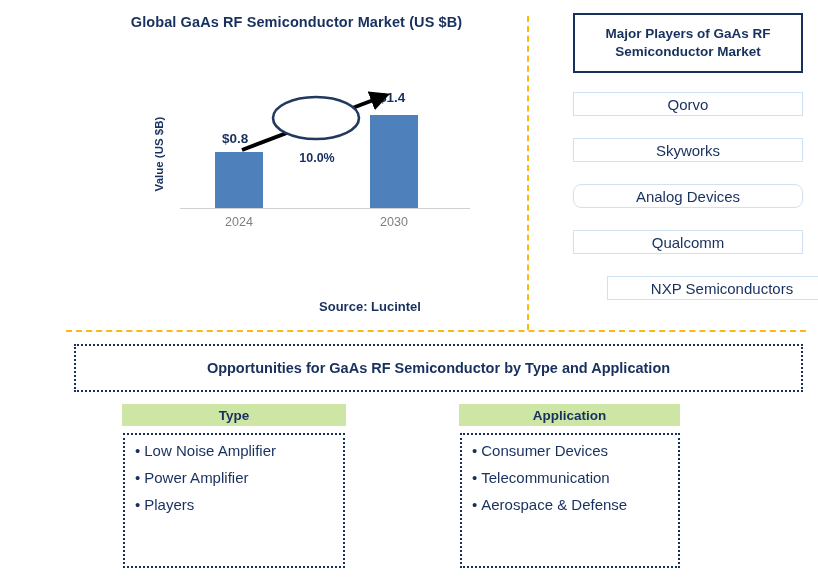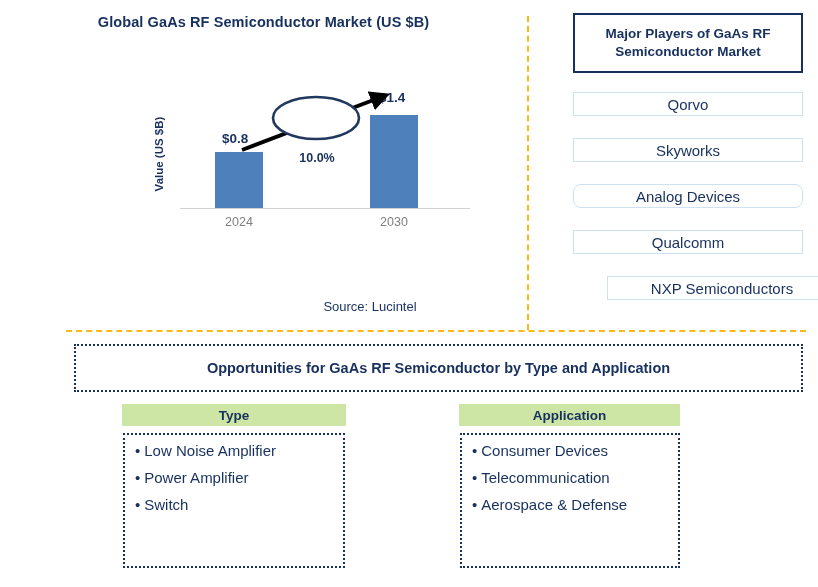--- a/index.html
+++ b/index.html
@@ -19,20 +19,21 @@
   
   #chart-title {
     position: absolute;
     left: 0px; top: 14px;
     width: 527px;
     text-align: center;
     font-size: 14.5px;
     font-weight: bold;
     color: #17305e;
     letter-spacing: 0.1px;
+    padding-left: 33px;
   }
   #y-axis-label {
     position: absolute;
     left: 150px; top: 96px;
     width: 18px; height: 115px;
     display: flex;
     align-items: center;
     justify-content: center;
   }
   #y-axis-label span {
@@ -93,21 +94,21 @@
     color: #17305e;
     margin-top: 40px;
   }
 
   #source-text {
     position: absolute;
     left: 260px; top: 299px;
     width: 220px;
     text-align: center;
     font-size: 13px;
-    font-weight: normal;
+    font-weight: bold;
     color: #17305e;
   }
 
   
   #divider-vertical {
     position: absolute;
     left: 527px; top: 16px;
     width: 0; height: 314px;
     border-left: 2px dashed #fcb813;
   }
@@ -261,21 +262,21 @@
 
 <div class="segment-header" id="type-header">Type</div>
 <div class="segment-list" id="type-list">
   <div class="list-item">
     <span class="bullet">•</span><span>Low Noise Amplifier</span>
   </div>
   <div class="list-item">
     <span class="bullet">•</span><span>Power Amplifier</span>
   </div>
   <div class="list-item">
-    <span class="bullet">•</span><span>Switch</span>
+    <span class="bullet">•</span><span>Players</span>
   </div>
 </div>
 
 <div class="segment-header" id="application-header">Application</div>
 <div class="segment-list" id="application-list">
   <div class="list-item">
     <span class="bullet">•</span><span>Consumer Devices</span>
   </div>
   <div class="list-item">
     <span class="bullet">•</span><span>Telecommunication</span>

